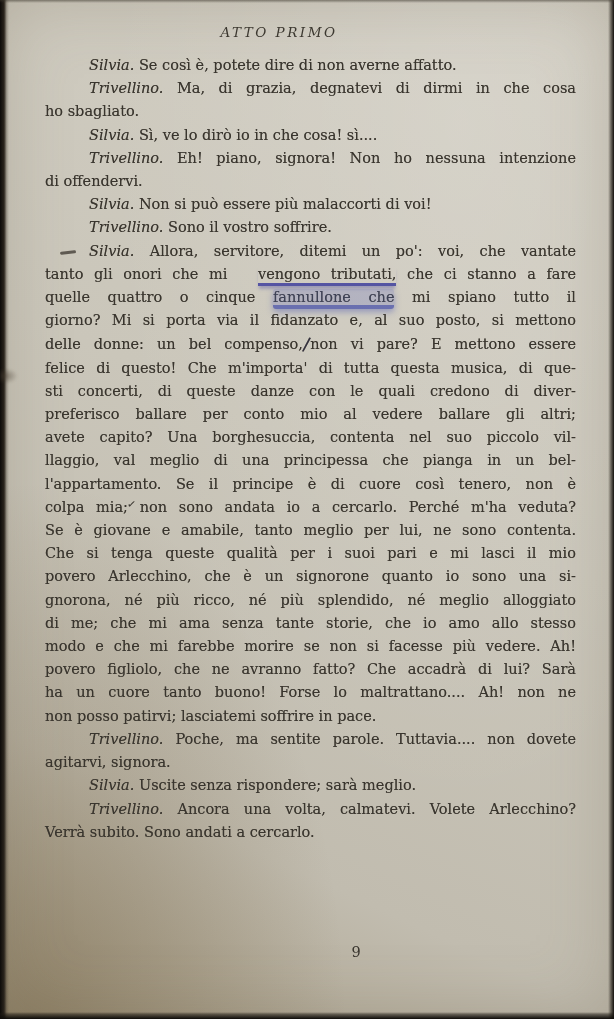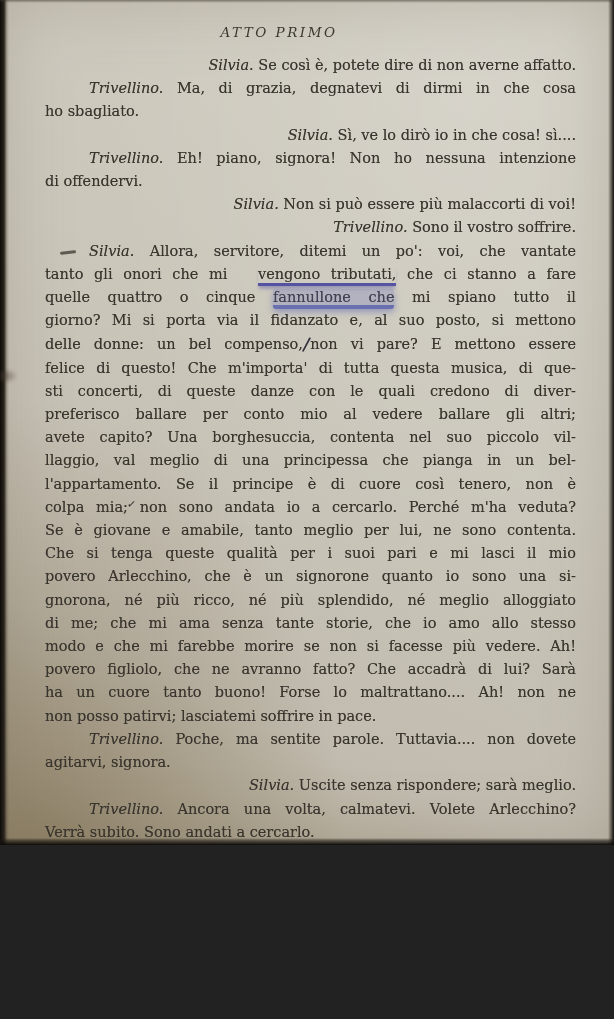--- a/index.html
+++ b/index.html
@@ -1,17 +1,17 @@
 <!DOCTYPE html>
 <html><head>
 <meta charset="utf-8">
 <style>
   html,body{margin:0;padding:0;background:#222;}
   .scan{
-    position:relative;width:614px;height:845px;overflow:hidden;
+    position:relative;width:614px;height:1019px;overflow:hidden;
     font-family:"DejaVu Serif","Liberation Serif",serif;
     background:
       radial-gradient(ellipse at 6% 102%, rgba(95,75,40,0.38), transparent 38%),
       radial-gradient(ellipse at 75% 12%, rgba(255,255,255,0.14), transparent 55%),
       linear-gradient(205deg,#d2cec3 0%,#cac6ba 45%,#c1bcaf 78%,#a99f89 100%);
     box-shadow:inset 0 0 70px rgba(110,100,80,0.28);
   }
   .edge{position:absolute;pointer-events:none;}
   .edge-left{left:0;top:0;bottom:0;width:9px;
     background:linear-gradient(90deg,#0d0b09 0%,#2b251d 45%,rgba(60,52,40,0.25) 75%,transparent 100%);}
@@ -30,21 +30,21 @@
     transform:translateX(-28px);
     font-style:italic;font-size:13.5px;letter-spacing:2.5px;color:#3c3830;
   }
   .text-block{
     position:absolute;left:45px;top:54px;width:531px;
     font-size:14.5px;line-height:23.2px;color:#39352e;
     text-shadow:0 0 0.5px rgba(55,50,40,0.55);
   }
   .line{text-align:left;}
   .line.j{text-align:justify;text-align-last:justify;}
-  .line.ind{padding-left:44px;text-align:right;}
+  .line.ind{padding-left:44px;}
   .speaker{font-style:italic;}
   .blue-underline{
     border-bottom:3px solid rgba(64,64,158,0.85);
     box-shadow:0 4px 3px -1px rgba(70,70,160,0.35);
     padding-bottom:1px;
     margin-left:20px;
   }
   .blue-smudge{
     color:#3e4257;
     background:rgba(112,120,190,0.30);

